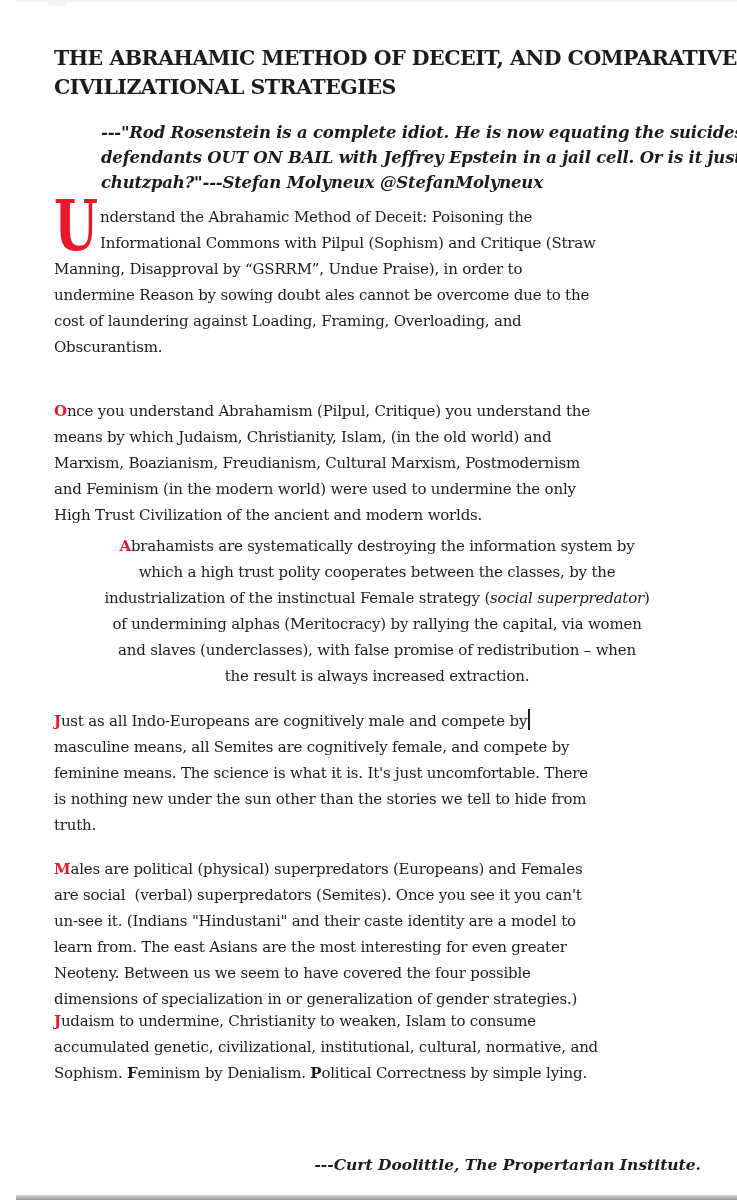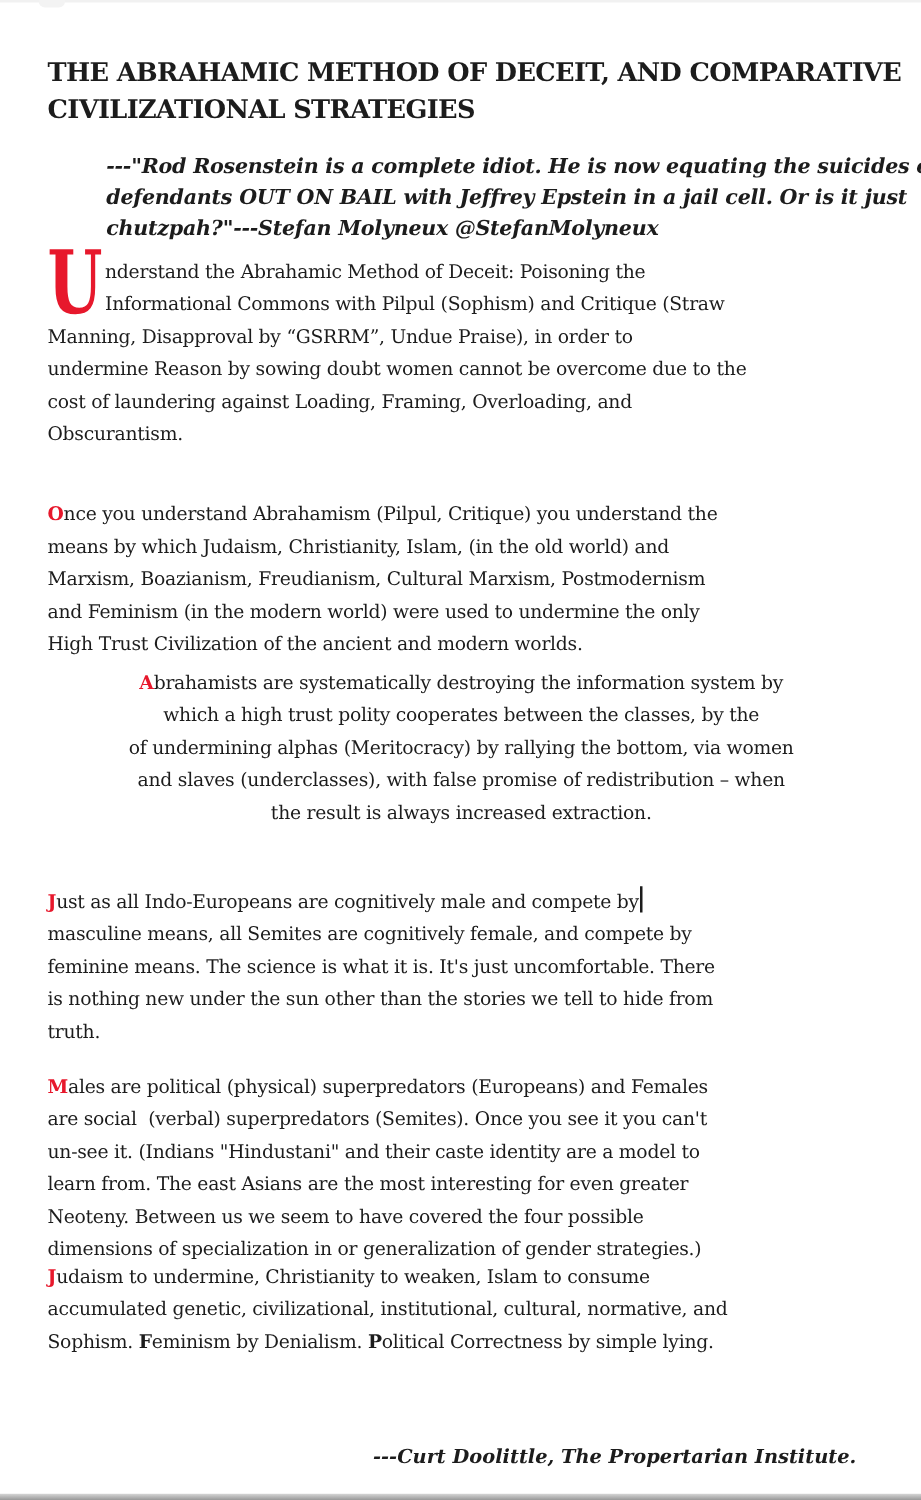--- a/index.html
+++ b/index.html
@@ -4,21 +4,21 @@
 <style>
   html, body { margin: 0; padding: 0; }
   body {
     width: 737px; height: 1200px;
     background: #ffffff;
     font-family: "DejaVu Serif", serif;
     color: #1c1c1c;
     position: relative;
     overflow: hidden;
   }
-  .page { position: absolute; inset: 0; }
+  .page { position: absolute; inset: 0; margin-left: 16px; }
 
   .top-edge {
     position: absolute; top: 0; left: 0; right: 0; height: 2px;
     background: #f1f1f1;
   }
   .top-smudge {
     position: absolute; top: 0; left: 31px; width: 21px; height: 6px;
     background: #f3f3f3; border-radius: 0 0 5px 5px;
   }
   .bottom-bar {
@@ -61,21 +61,21 @@
 
   .r { color: #e7182c; font-weight: bold; }
   .b { font-weight: bold; }
   .i { font-style: italic; }
   .caret {
     display: inline-block; width: 2px; height: 21px;
     background: #1c1c1c; vertical-align: text-bottom; margin-left: 1px;
   }
 
   .signature {
-    position: absolute; right: 52px; top: 1154px;
+    position: absolute; right: 36px; top: 1154px;
     font-style: italic; font-weight: bold;
     font-size: 15.5px; line-height: 22px; white-space: pre;
     text-align: right;
   }
 </style>
 </head>
 <body>
 
 <div class="page">
 
@@ -91,35 +91,36 @@
       <div class="line">---"Rod Rosenstein is a complete idiot. He is now equating the suicides of</div>
       <div class="line">defendants OUT ON BAIL with Jeffrey Epstein in a jail cell. Or is it just</div>
       <div class="line">chutzpah?"---Stefan Molyneux @StefanMolyneux</div>
     </div>
 
   <div class="block para pos-p1">
       <span class="dropcap">U</span>
       <div class="line dc-indent"><span>nderstand the Abrahamic Method of Deceit: Poisoning the</span></div>
       <div class="line dc-indent"><span>Informational Commons with Pilpul (Sophism) and Critique (Straw</span></div>
       <div class="line"><span>Manning, Disapproval by “GSRRM”, Undue Praise), in order to</span></div>
-      <div class="line"><span>undermine Reason by sowing doubt women cannot be overcome due to the</span></div>
+      <div class="line"><span>undermine Reason by sowing doubt ales cannot be overcome due to the</span></div>
       <div class="line"><span>cost of laundering against Loading, Framing, Overloading, and</span></div>
       <div class="line"><span>Obscurantism.</span></div>
     </div>
   <div class="block para pos-p2">
       <div class="line"><span class="r">O</span><span>nce you understand Abrahamism (Pilpul, Critique) you understand the</span></div>
       <div class="line"><span>means by which Judaism, Christianity, Islam, (in the old world) and</span></div>
       <div class="line"><span>Marxism, Boazianism, Freudianism, Cultural Marxism, Postmodernism</span></div>
       <div class="line"><span>and Feminism (in the modern world) were used to undermine the only</span></div>
       <div class="line"><span>High Trust Civilization of the ancient and modern worlds.</span></div>
     </div>
   <div class="block para pos-p3">
       <div class="line"><span class="r">A</span><span>brahamists are systematically destroying the information system by</span></div>
       <div class="line"><span>which a high trust polity cooperates between the classes, by the</span></div>
-      <div class="line"><span>of undermining alphas (Meritocracy) by rallying the bottom, via women</span></div>
+      <div class="line"><span>industrialization of the instinctual Female strategy (</span><span class="i">social superpredator</span><span>)</span></div>
+      <div class="line"><span>of undermining alphas (Meritocracy) by rallying the capital, via women</span></div>
       <div class="line"><span>and slaves (underclasses), with false promise of redistribution – when</span></div>
       <div class="line"><span>the result is always increased extraction.</span></div>
     </div>
   <div class="block para pos-p5">
       <div class="line"><span class="r">M</span><span>ales are political (physical) superpredators (Europeans) and Females</span></div>
       <div class="line"><span>are social  (verbal) superpredators (Semites). Once you see it you can't</span></div>
       <div class="line"><span>un-see it. (Indians "Hindustani" and their caste identity are a model to</span></div>
       <div class="line"><span>learn from. The east Asians are the most interesting for even greater</span></div>
       <div class="line"><span>Neoteny. Between us we seem to have covered the four possible</span></div>
       <div class="line"><span>dimensions of specialization in or generalization of gender strategies.)</span></div>

